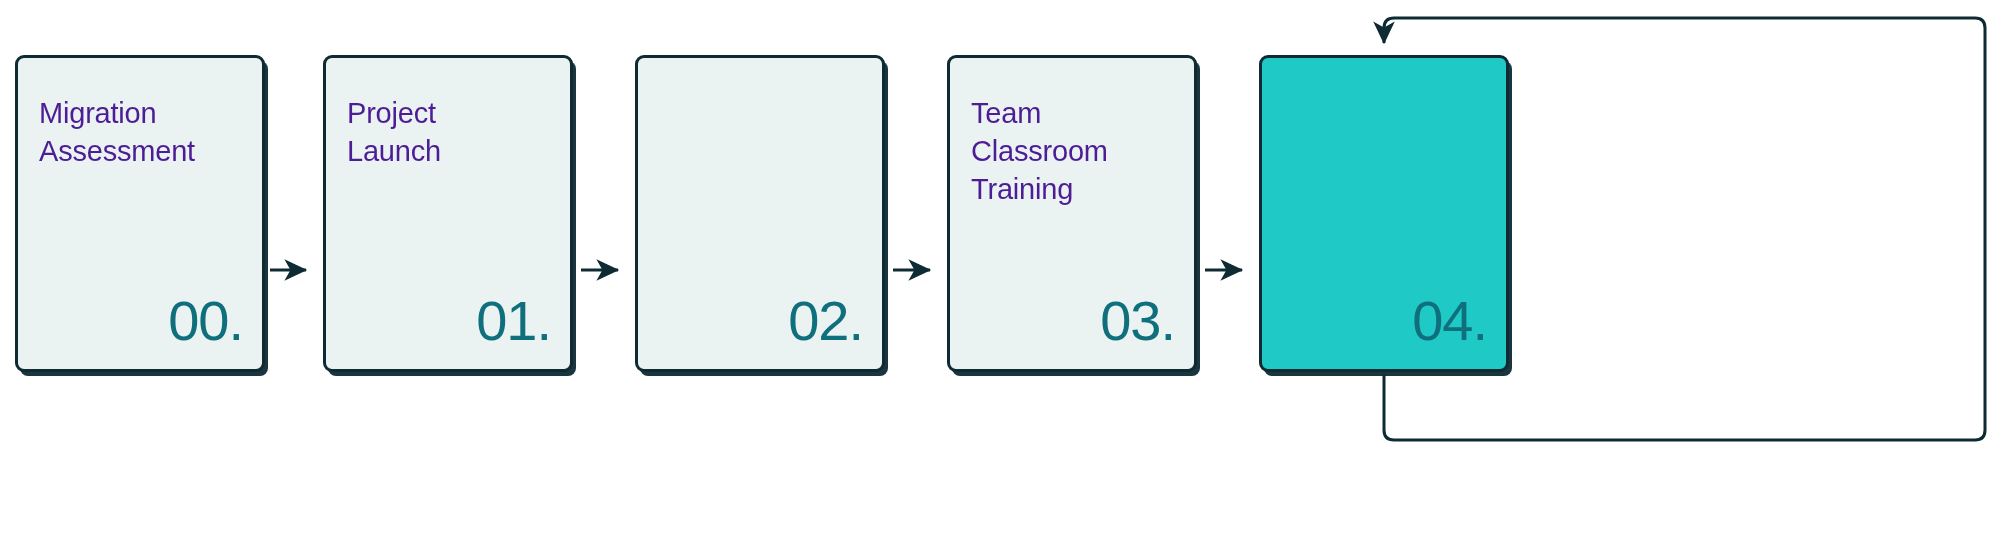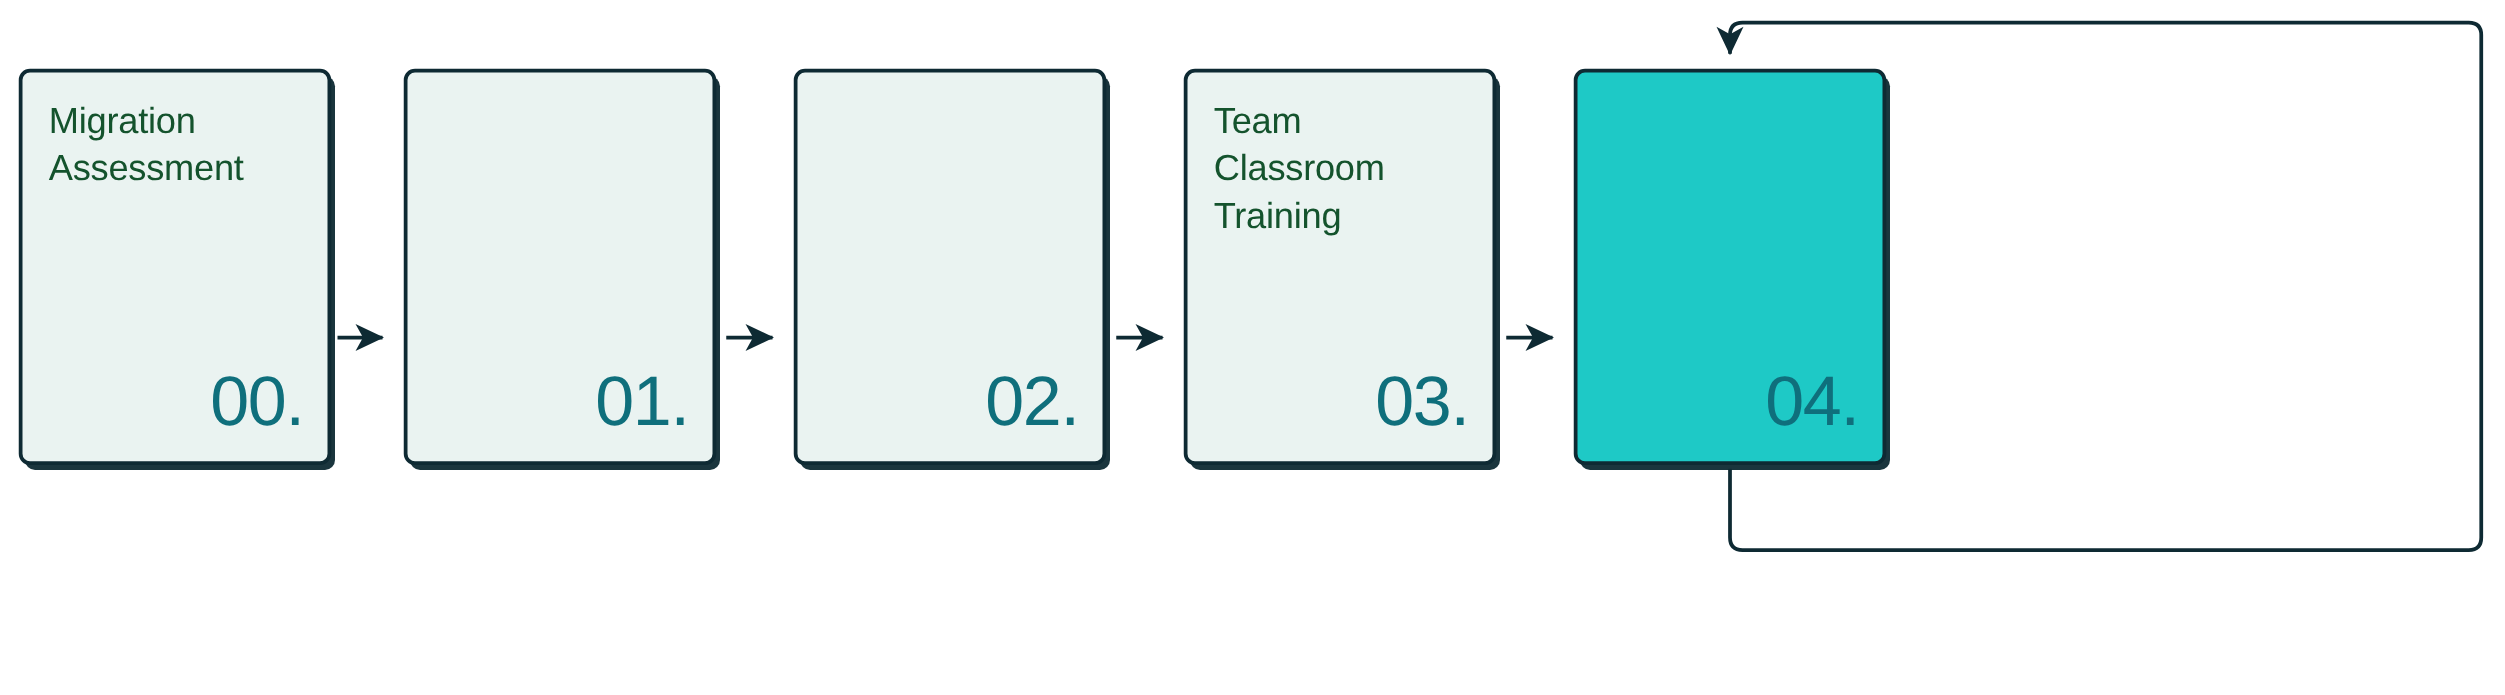--- a/index.html
+++ b/index.html
@@ -45,26 +45,26 @@
     box-shadow: 4px 5px 0 -1px rgba(14,42,51,0.95);
     overflow: hidden;
   }
   .card.highlight {
     background: #1ec9c6;
   }
 
   .card-title {
     position: absolute;
     left: 21px;
-    top: 20px;
+    top: 36px;
     right: 16px;
     font-size: 29px;
     line-height: 38px;
     letter-spacing: -0.2px;
-    color: #14532d;
+    color: #4c1d95;
     font-family: "Liberation Sans", "DejaVu Sans", sans-serif;
     white-space: pre-line;
     font-weight: 400;
   }
 
   .card-number {
     position: absolute;
     right: 19px;
     bottom: 2px;
     font-size: 56px;
@@ -114,20 +114,22 @@
     </g>
   </svg>
 
   <div class="card" style="left:15px">
     <div class="card-title">Migration
 Assessment</div>
     <div class="card-number">00.</div>
   </div>
 
   <div class="card" style="left:323px">
+    <div class="card-title">Project
+Launch</div>
     <div class="card-number">01.</div>
   </div>
 
   <div class="card" style="left:635px">
     <div class="card-number">02.</div>
   </div>
 
   <div class="card" style="left:947px">
     <div class="card-title">Team
 Classroom

